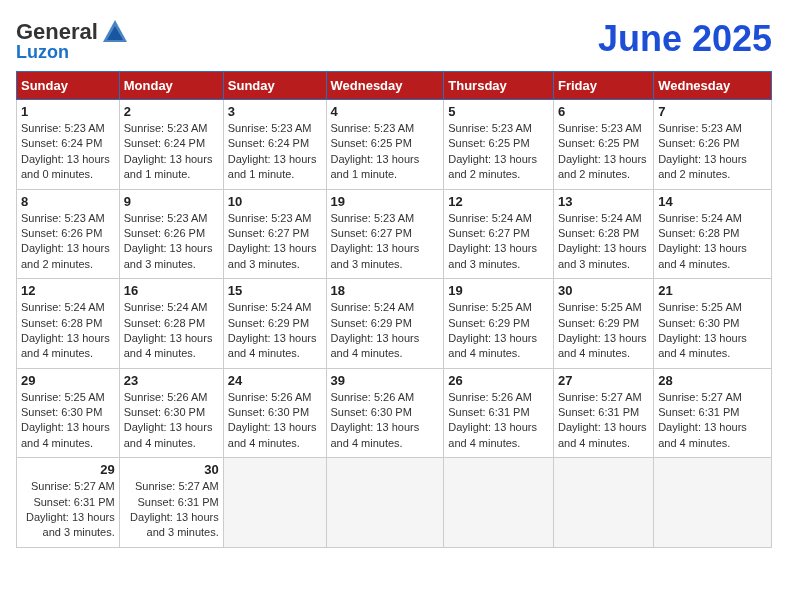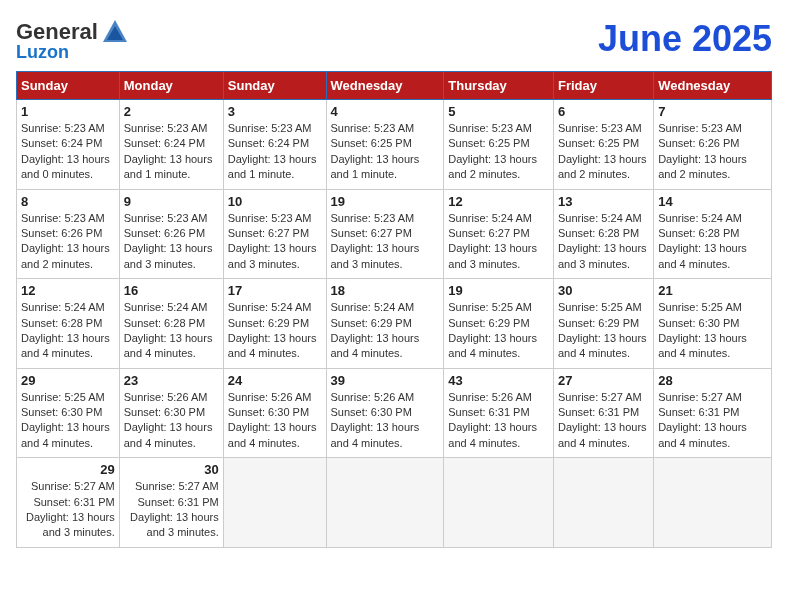--- a/index.html
+++ b/index.html
@@ -265,21 +265,21 @@
   </td>
           <td>
     <span class="cell-date">16</span>
     <span class="cell-info">
       Sunrise: 5:24 AM<br>
       Sunset: 6:28 PM<br>
       Daylight: 13 hours and 4 minutes.
     </span>
   </td>
           <td>
-    <span class="cell-date">17</span>
+    <span class="cell-date">15</span>
     <span class="cell-info">
       Sunrise: 5:24 AM<br>
       Sunset: 6:29 PM<br>
       Daylight: 13 hours and 4 minutes.
     </span>
   </td>
           <td>
     <span class="cell-date">18</span>
     <span class="cell-info">
       Sunrise: 5:24 AM<br>
@@ -339,21 +339,21 @@
   </td>
           <td>
     <span class="cell-date">39</span>
     <span class="cell-info">
       Sunrise: 5:26 AM<br>
       Sunset: 6:30 PM<br>
       Daylight: 13 hours and 4 minutes.
     </span>
   </td>
           <td>
-    <span class="cell-date">43</span>
+    <span class="cell-date">26</span>
     <span class="cell-info">
       Sunrise: 5:26 AM<br>
       Sunset: 6:31 PM<br>
       Daylight: 13 hours and 4 minutes.
     </span>
   </td>
           <td>
     <span class="cell-date">27</span>
     <span class="cell-info">
       Sunrise: 5:27 AM<br>

